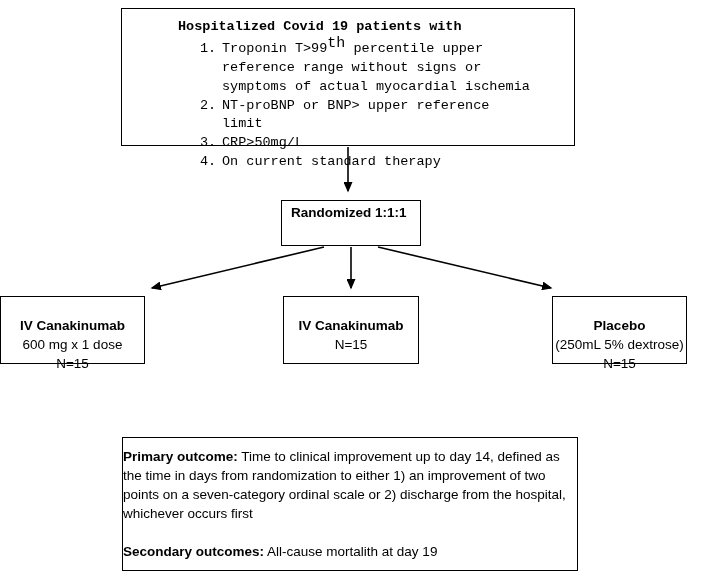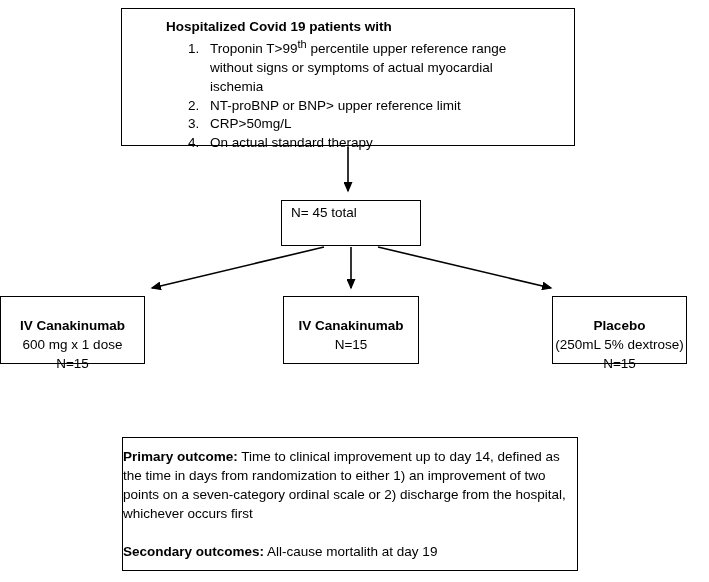--- a/index.html
+++ b/index.html
@@ -26,28 +26,29 @@
     background: #fff;
     font-size: 13.5px;
     line-height: 1.4;
   }
   .bold { font-weight: bold; }
 
   
   .top-box {
     left: 121px; top: 8px;
     width: 454px; height: 138px;
-    padding: 9px 40px 9px 44px;
+    padding: 9px 40px 9px 56px;
+    font-family: Liberation Mono, monospace;
   }
   .box-title { font-weight: bold; margin-bottom: 3px; }
   .criteria-list { padding-left: 22px; }
   .crit { display: flex; }
   .crit .num { flex: 0 0 22px; }
   .crit .crit-text { flex: 1; }
-  sup { font-size: 11px; line-height: 0; vertical-align: super; }
+  sup { font-size: 15px; line-height: 0; vertical-align: super; }
 
   
   .rand-box {
     left: 281px; top: 200px;
     width: 140px; height: 46px;
     padding: 3px 9px;
   }
 
   
   .arm-box {
@@ -94,27 +95,27 @@
       <div class="crit">
         <span class="num">2.</span>
         <span class="crit-text">NT-proBNP or BNP&gt; upper reference limit</span>
       </div>
       <div class="crit">
         <span class="num">3.</span>
         <span class="crit-text">CRP&gt;50mg/L</span>
       </div>
       <div class="crit">
         <span class="num">4.</span>
-        <span class="crit-text">On actual standard therapy</span>
+        <span class="crit-text">On current standard therapy</span>
       </div>
     </div>
   </div>
 
   <div class="box rand-box">
-    <div>N= 45 total</div>
+    <div class="bold">Randomized 1:1:1</div>
   </div>
 
   <div class="box arm-box arm-left">
     <div class="bold">IV Canakinumab</div>
     <div>600 mg x 1 dose</div>
     <div>N=15</div>
   </div>
 
   <div class="box arm-box arm-center">
     <div class="bold">IV Canakinumab</div>

